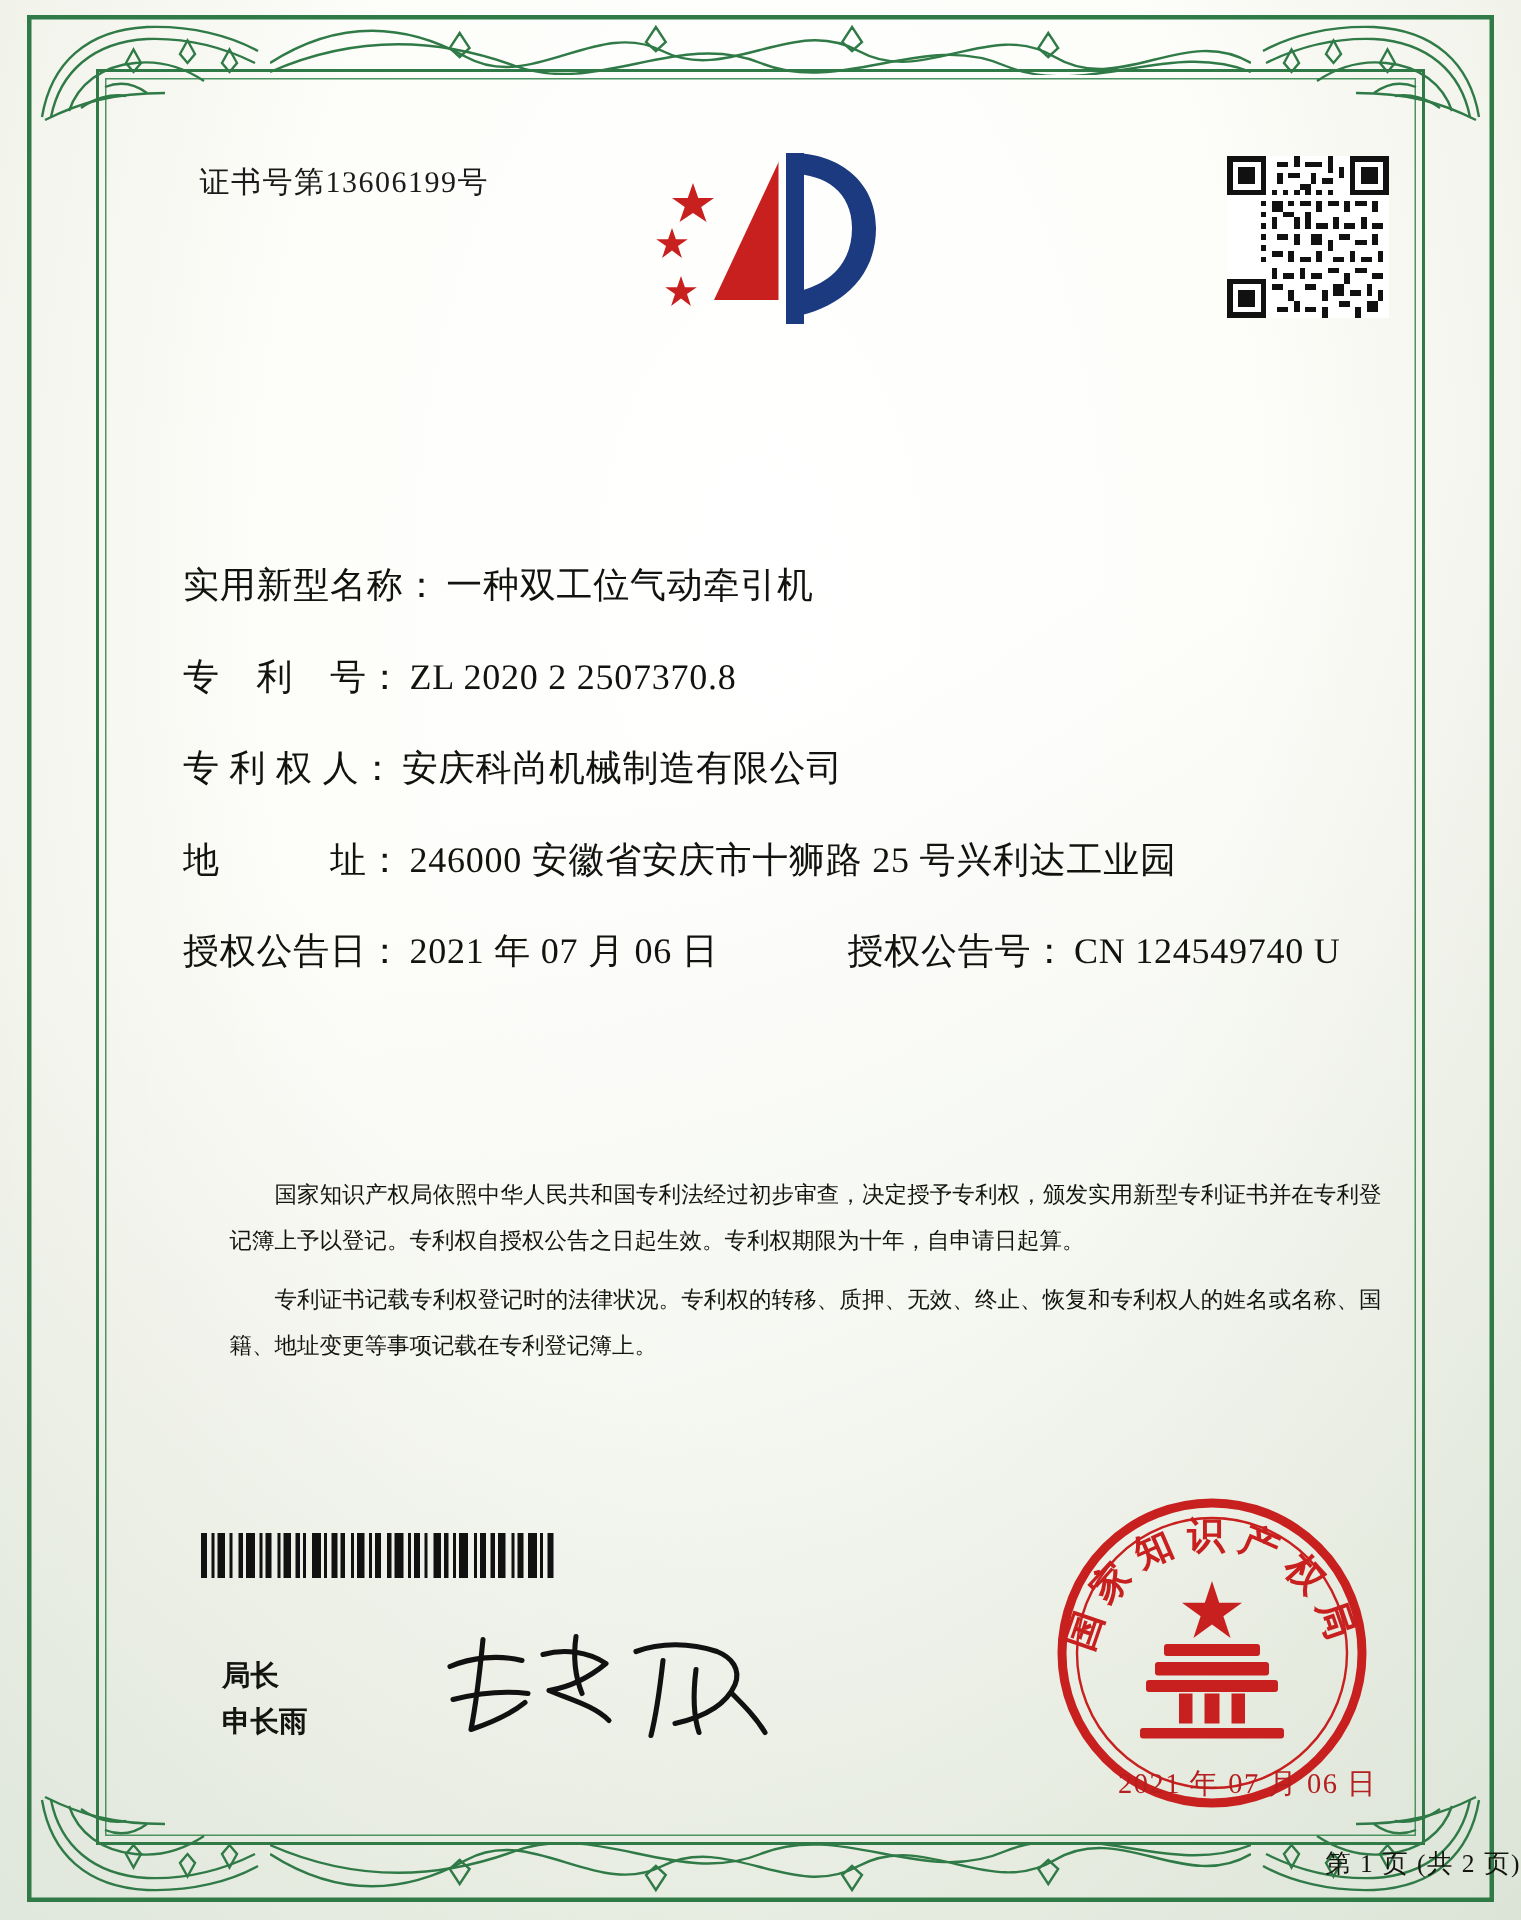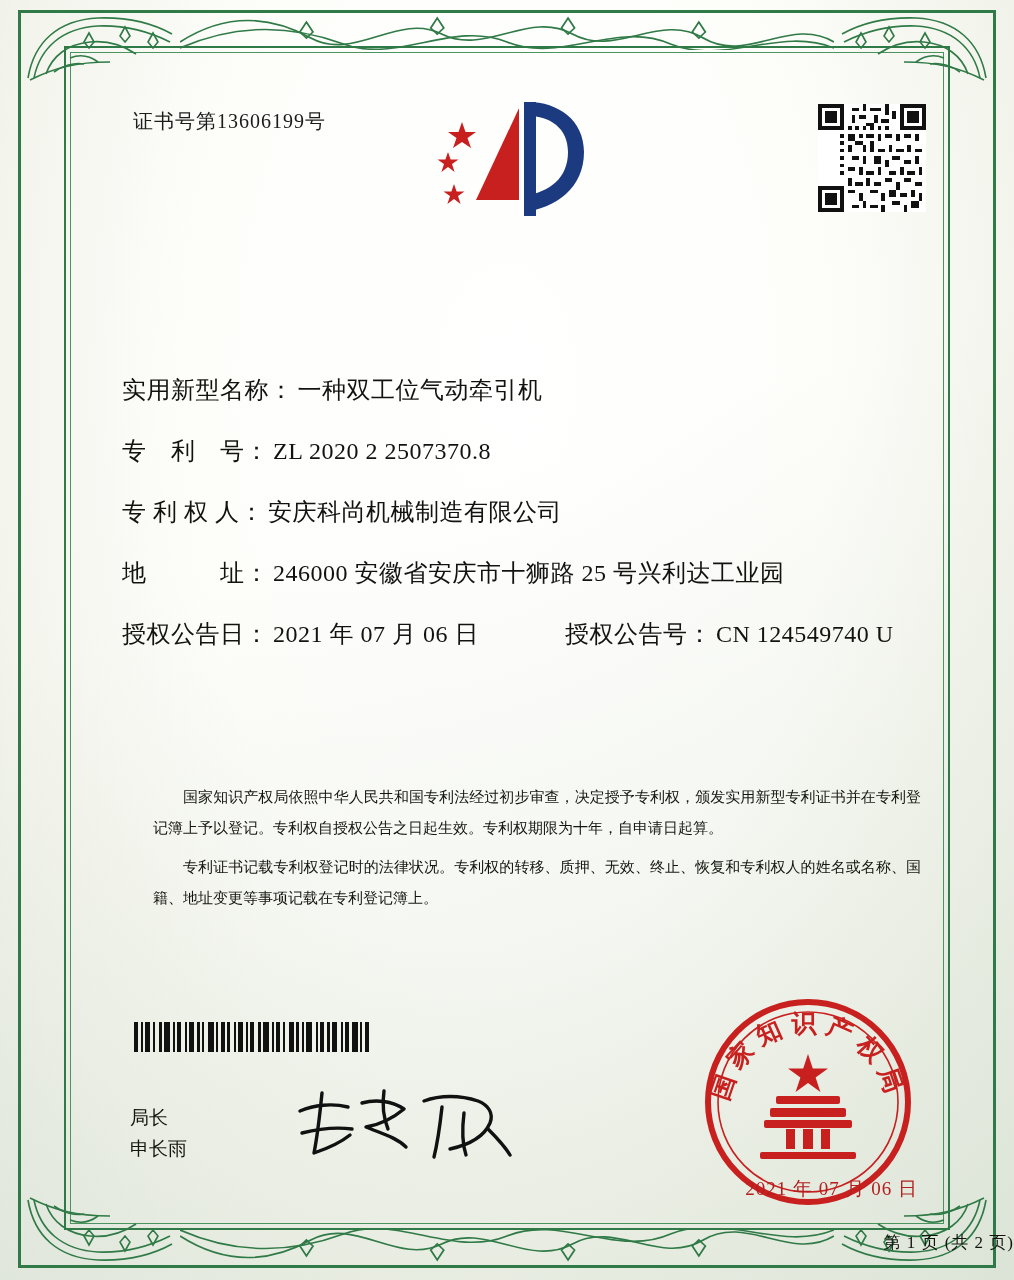--- a/index.html
+++ b/index.html
@@ -158,25 +158,26 @@
     display: flex;
     align-items: stretch;
     overflow: hidden;
   }
   .barcode i { display: block; background: #111; height: 100%; }
   .barcode i.sp { background: transparent; }
 
   
   .sig-label {
     position: absolute;
-    left: 130px;
+    left: 148px;
     top: 1102px;
     font-size: 19px;
     line-height: 31px;
     color: #15150f;
+    font-weight: bold;
   }
   .signature {
     position: absolute;
     left: 292px;
     top: 1085px;
     width: 230px;
     height: 80px;
     color: #111;
   }
 

